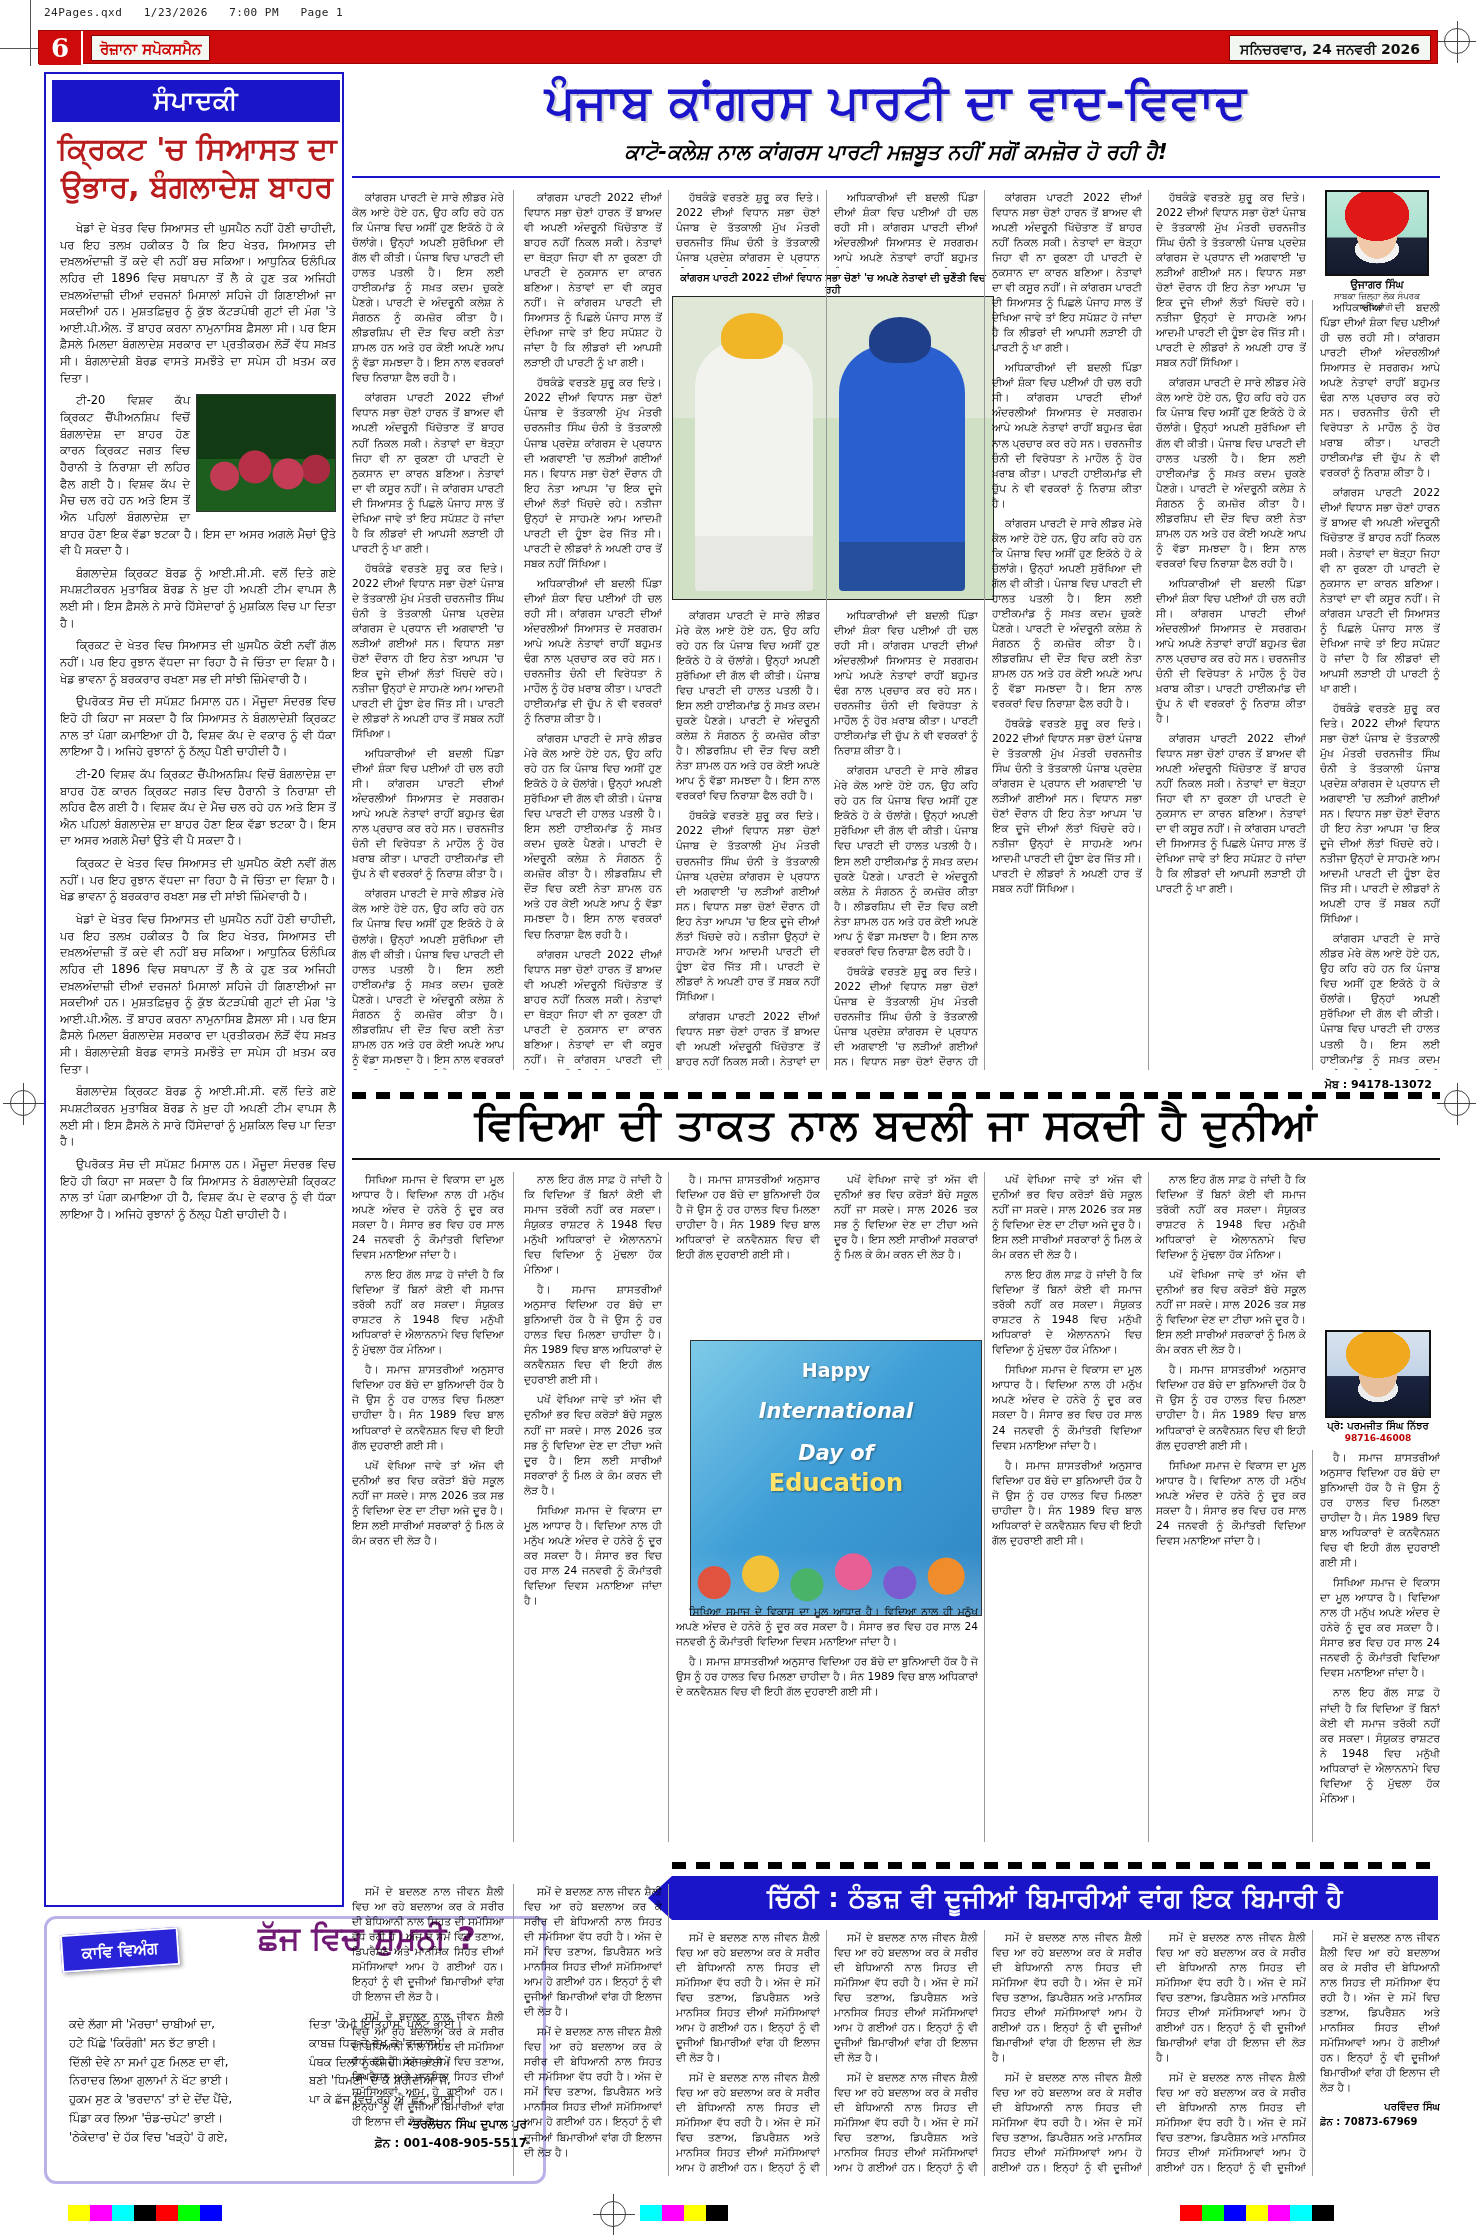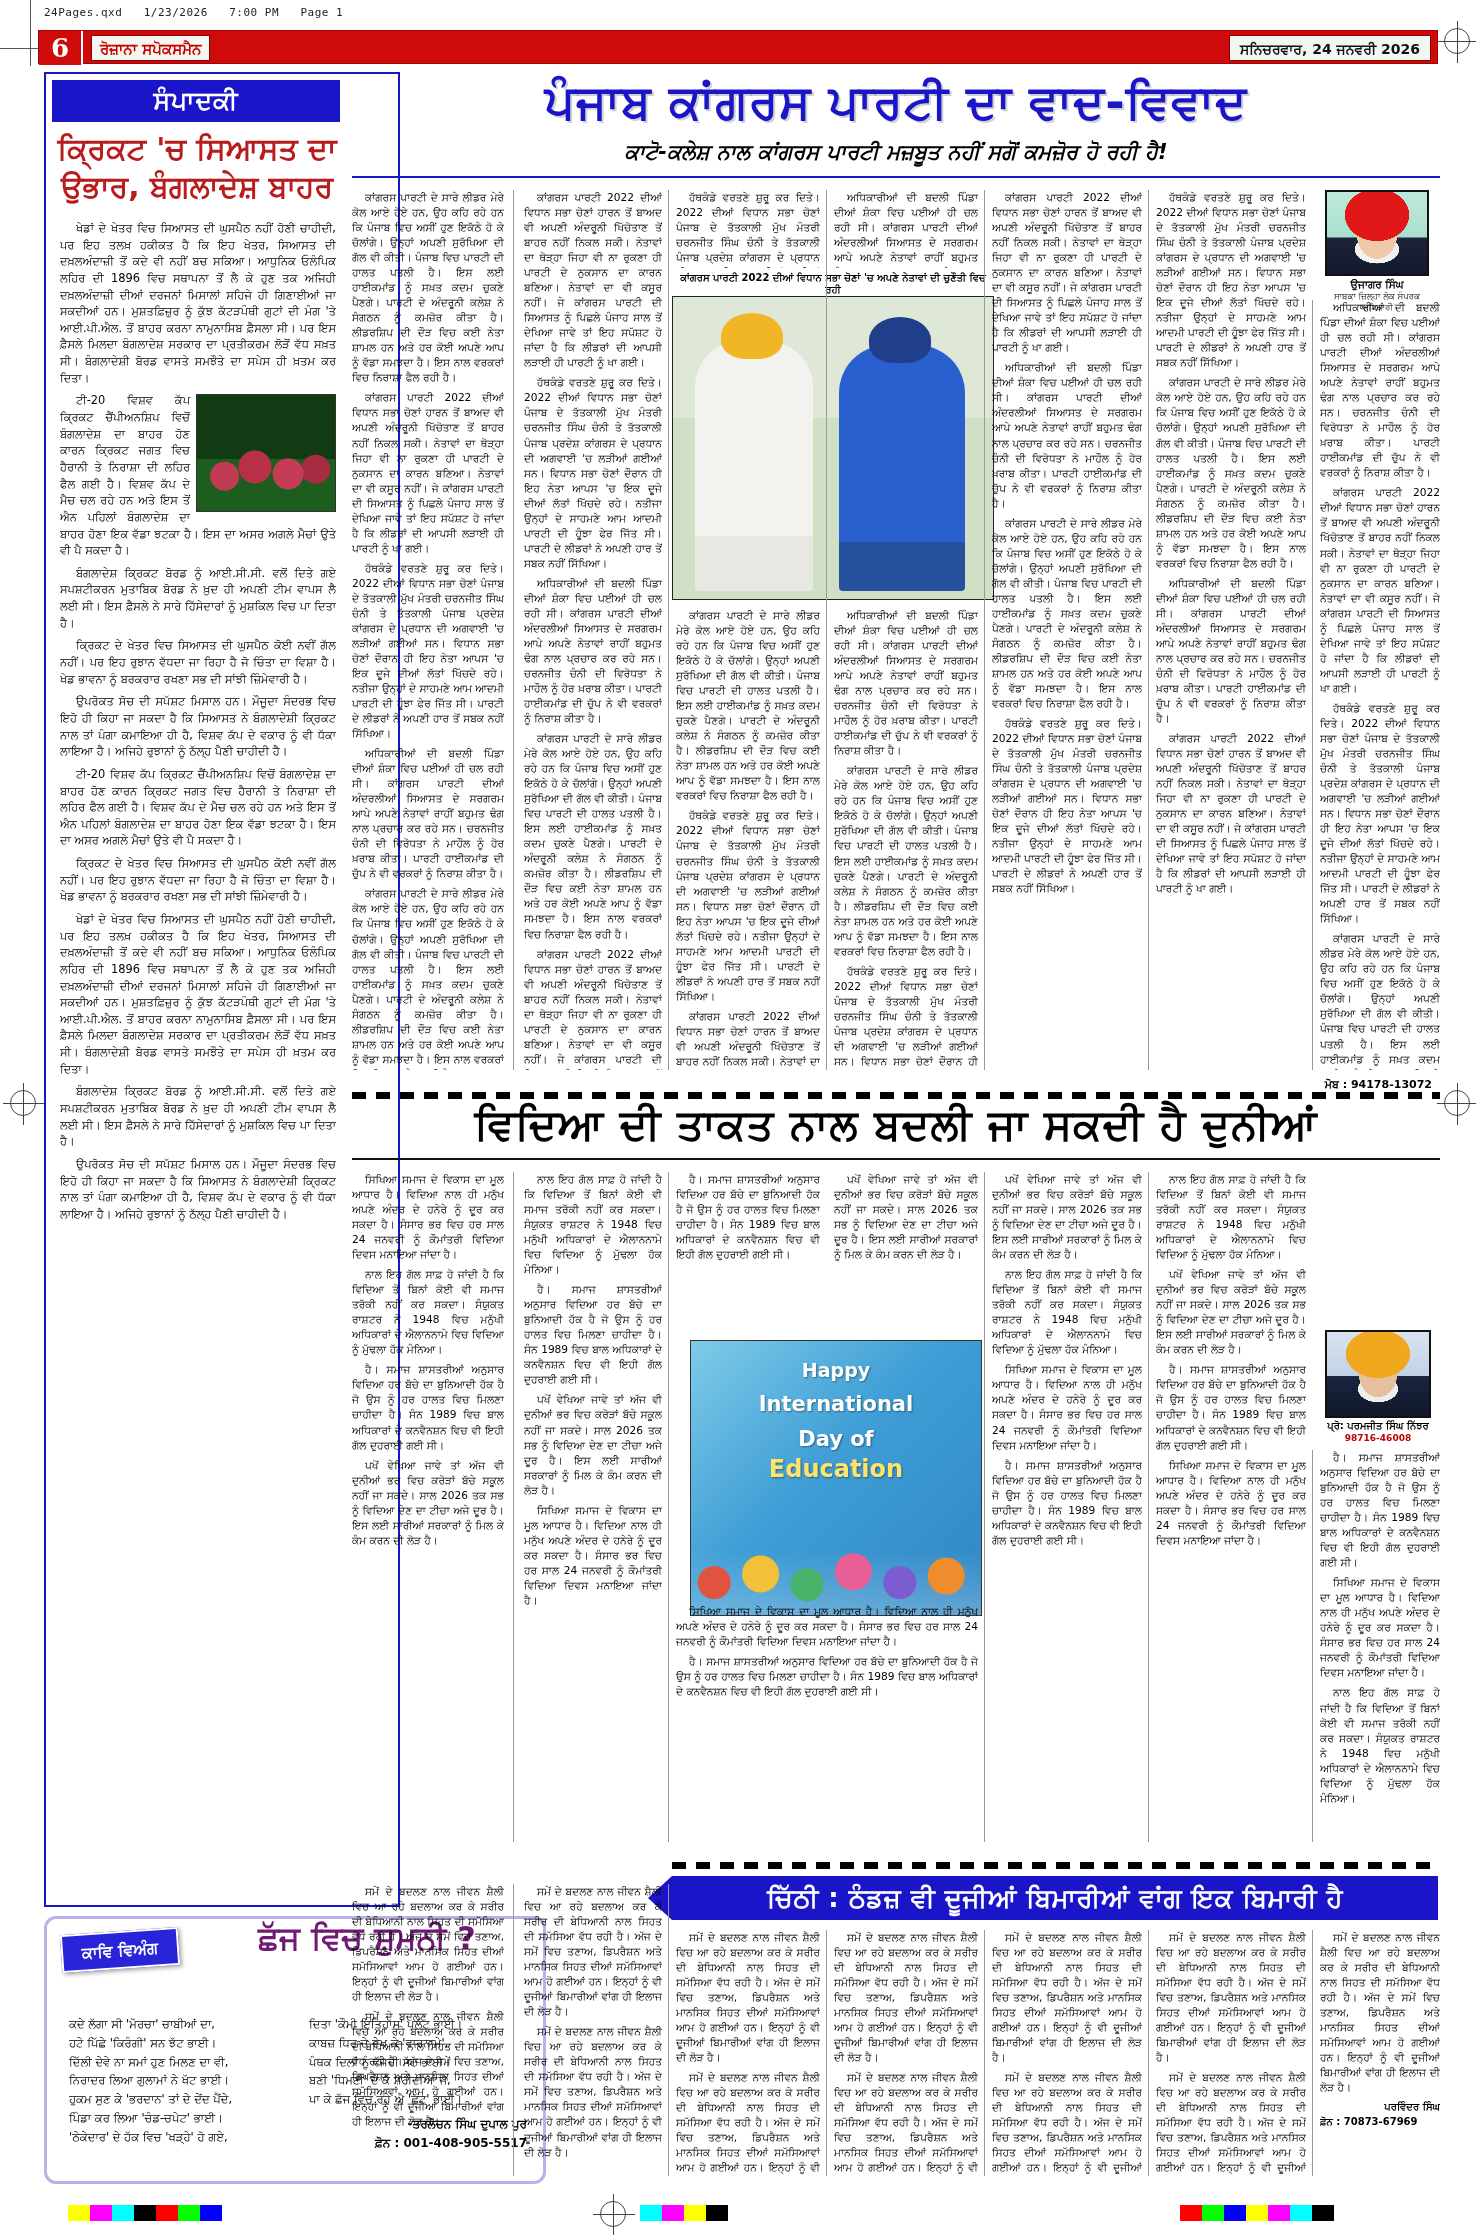--- a/index.html
+++ b/index.html
@@ -50,21 +50,21 @@
     font-size:15px; font-weight:bold; line-height:22px; white-space:nowrap;
   }
   .issue-date{
     position:absolute; right:6px; top:4px; height:26px; padding:2px 10px;
     background:#f2f7f2; color:#111; border:1px solid #800;
     font-size:14px; font-weight:bold; line-height:22px; white-space:nowrap;
   }
 
   
   .edit-col{
-    position:absolute; left:44px; top:72px; width:356px; height:1835px;
+    position:absolute; left:44px; top:72px; width:300px; height:1835px;
     border:2px solid #1a15c9; background:#fff;
   }
   .edit-band{
     position:absolute; left:6px; top:6px; width:288px; height:42px;
     background:#1a15c9; color:#fff; display:flex; align-items:center; justify-content:center;
     font-size:25px; font-weight:bold; letter-spacing:1px;
   }
   .edit-title{
     position:absolute; left:10px; top:56px; width:282px;
     text-align:center; font-size:30px; font-weight:bold; line-height:1.28; color:#b91c1c;
@@ -172,21 +172,21 @@
     position:absolute; left:690px; top:1340px; width:292px; height:276px;
     border:1px solid #333;
     background:linear-gradient(135deg,#7ecbe8 0%,#3f9ed6 45%,#2f86c4 100%);
     overflow:hidden;
   }
   .edu-graphic .txt{
     position:absolute; left:0; right:0; top:18px; text-align:center; color:#fff;
     font-weight:bold; text-shadow:1px 1px 2px rgba(0,0,0,.4);
   }
   .edu-graphic .t1{ font-size:19px; }
-  .edu-graphic .t2{ font-size:21px; margin-top:11px; }
+  .edu-graphic .t2{ font-size:21px; margin-top:18px;font-style:italic; }
   .edu-graphic .t3{ font-size:24px; margin-top:4px; color:#ffe36b; }
   .edu-crowd{
     position:absolute; left:0; bottom:0; width:100%; height:108px;
     background:
       radial-gradient(circle at 8% 70%, #e0543f 0 16px, transparent 17px),
       radial-gradient(circle at 24% 62%, #f2c138 0 18px, transparent 19px),
       radial-gradient(circle at 40% 72%, #4ab36a 0 16px, transparent 17px),
       radial-gradient(circle at 56% 60%, #e85f96 0 18px, transparent 19px),
       radial-gradient(circle at 72% 70%, #7a5bd0 0 16px, transparent 17px),
       radial-gradient(circle at 88% 64%, #ef8c2b 0 18px, transparent 19px),

